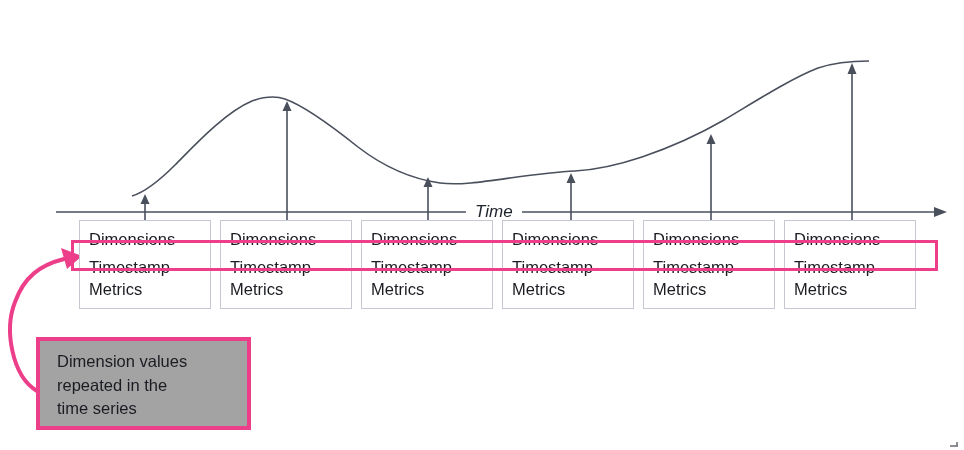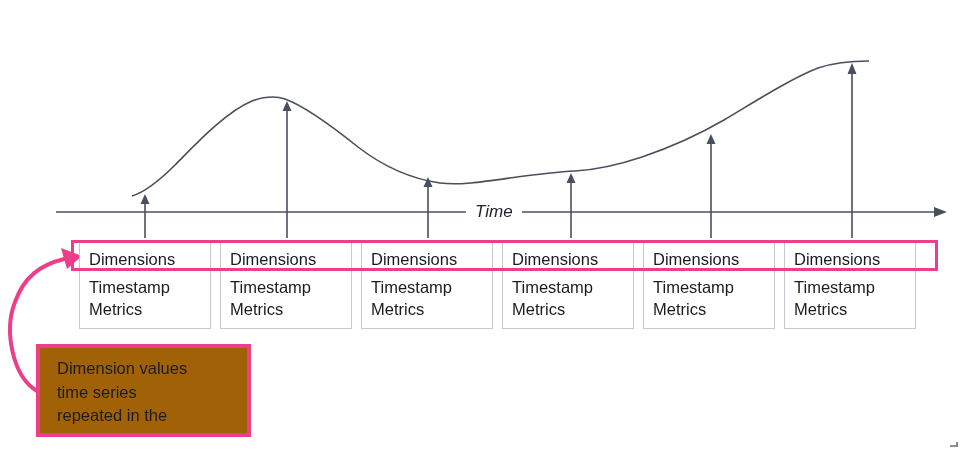--- a/index.html
+++ b/index.html
@@ -31,44 +31,44 @@
   .time-label{
     position:absolute;left:466px;top:201px;
     padding:0 9px;
     background:var(--bg);
     font-size:17px;line-height:22px;
     color:#20242e;
     font-style:italic;
   }
 
   .records{
-    position:absolute;left:79px;top:240px;
+    position:absolute;left:79px;top:220px;
     display:flex;gap:9px;
   }
   .record-box{
     width:132px;height:89px;
     background:#fff;
     border:1px solid var(--box-border);
     padding:7px 0 0 9px;
     font-size:16.5px;
   }
   .rec-line{line-height:22px;white-space:nowrap;}
   .rec-line.dim{line-height:22px;margin-bottom:6px;}
 
   .highlight-rect{
     position:absolute;left:71px;top:240px;
     width:867px;height:31px;
     border:3px solid var(--pink);
     background:transparent;
   }
 
   .callout{
-    position:absolute;left:36px;top:344px;
+    position:absolute;left:36px;top:337px;
     width:215px;height:93px;
-    background:#a16207;
+    background:#a3a3a3;
     border:4px solid var(--pink);
     padding:9px 6px 0 17px;
     font-size:16.5px;
   }
   .callout-line{line-height:23.5px;white-space:nowrap;}
 </style>
 </head>
 <body>
 
 <div class="stage">
@@ -158,17 +158,17 @@
       <div class="rec-line dim">Dimensions</div>
       <div class="rec-line">Timestamp</div>
       <div class="rec-line">Metrics</div>
     </div>
   </div>
 
   <div class="highlight-rect"></div>
 
   <div class="callout">
     <div class="callout-line">Dimension values</div>
+    <div class="callout-line">repeated in the</div>
     <div class="callout-line">time series</div>
-    <div class="callout-line">repeated in the</div>
   </div>
 
 </div>
 
 </body></html>

